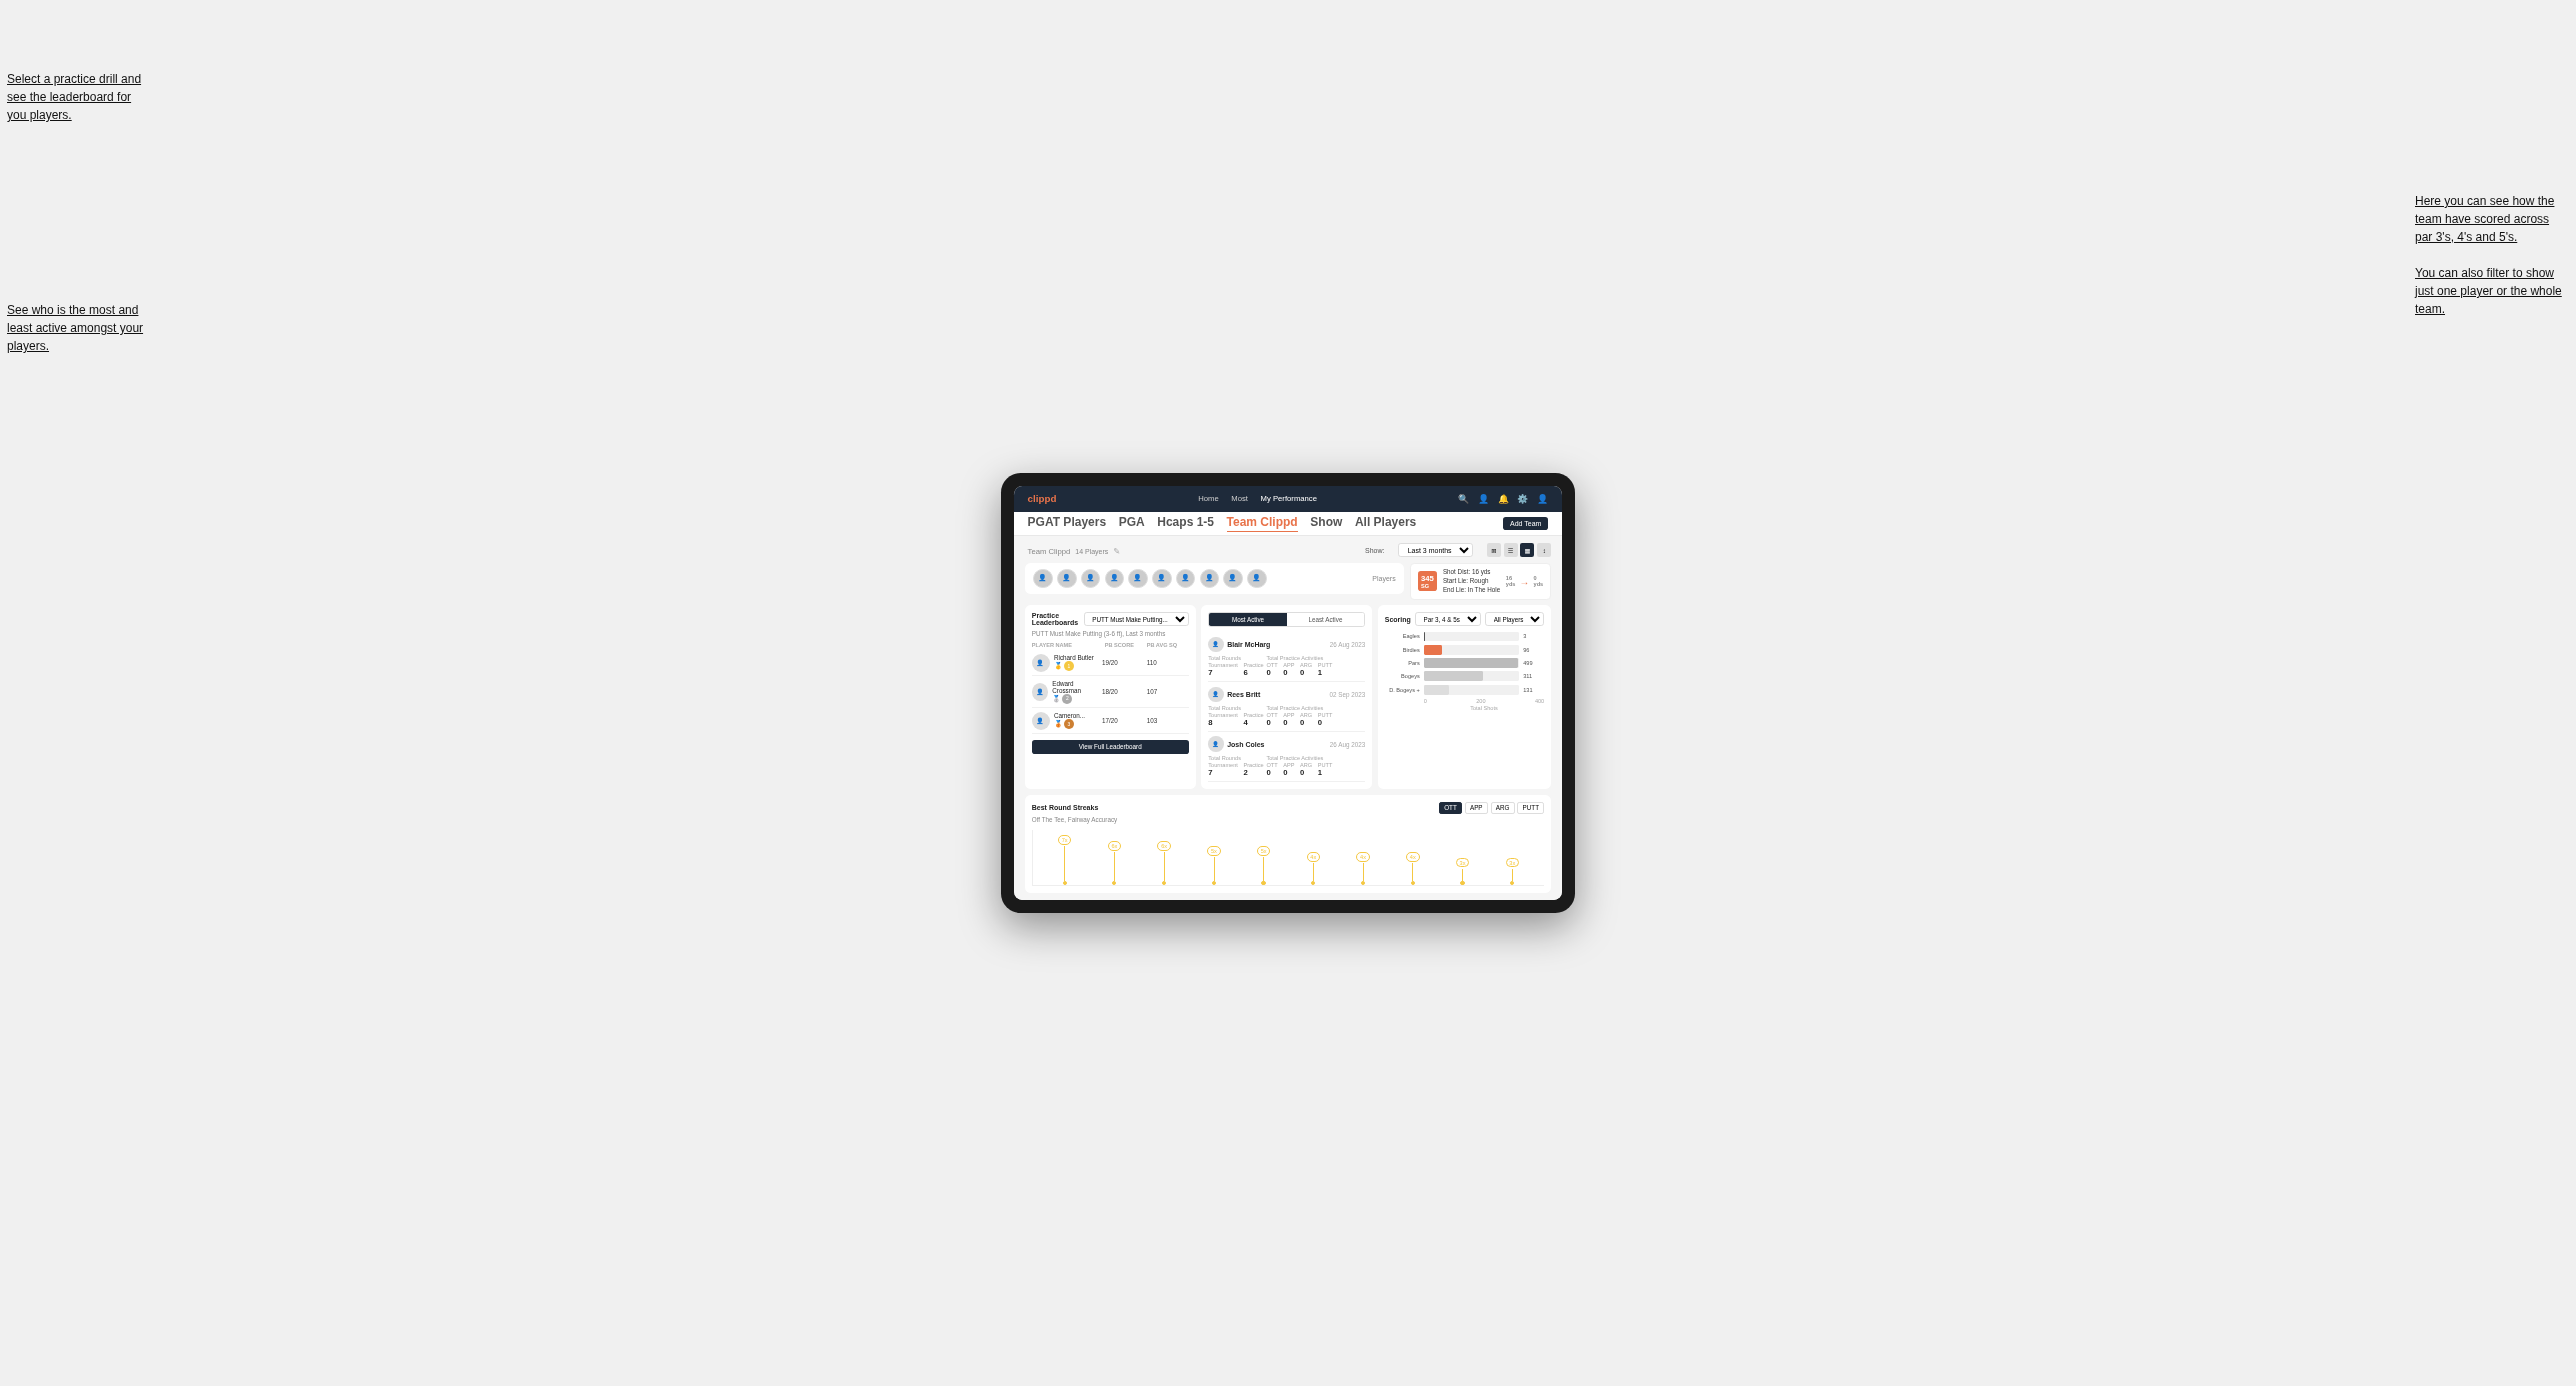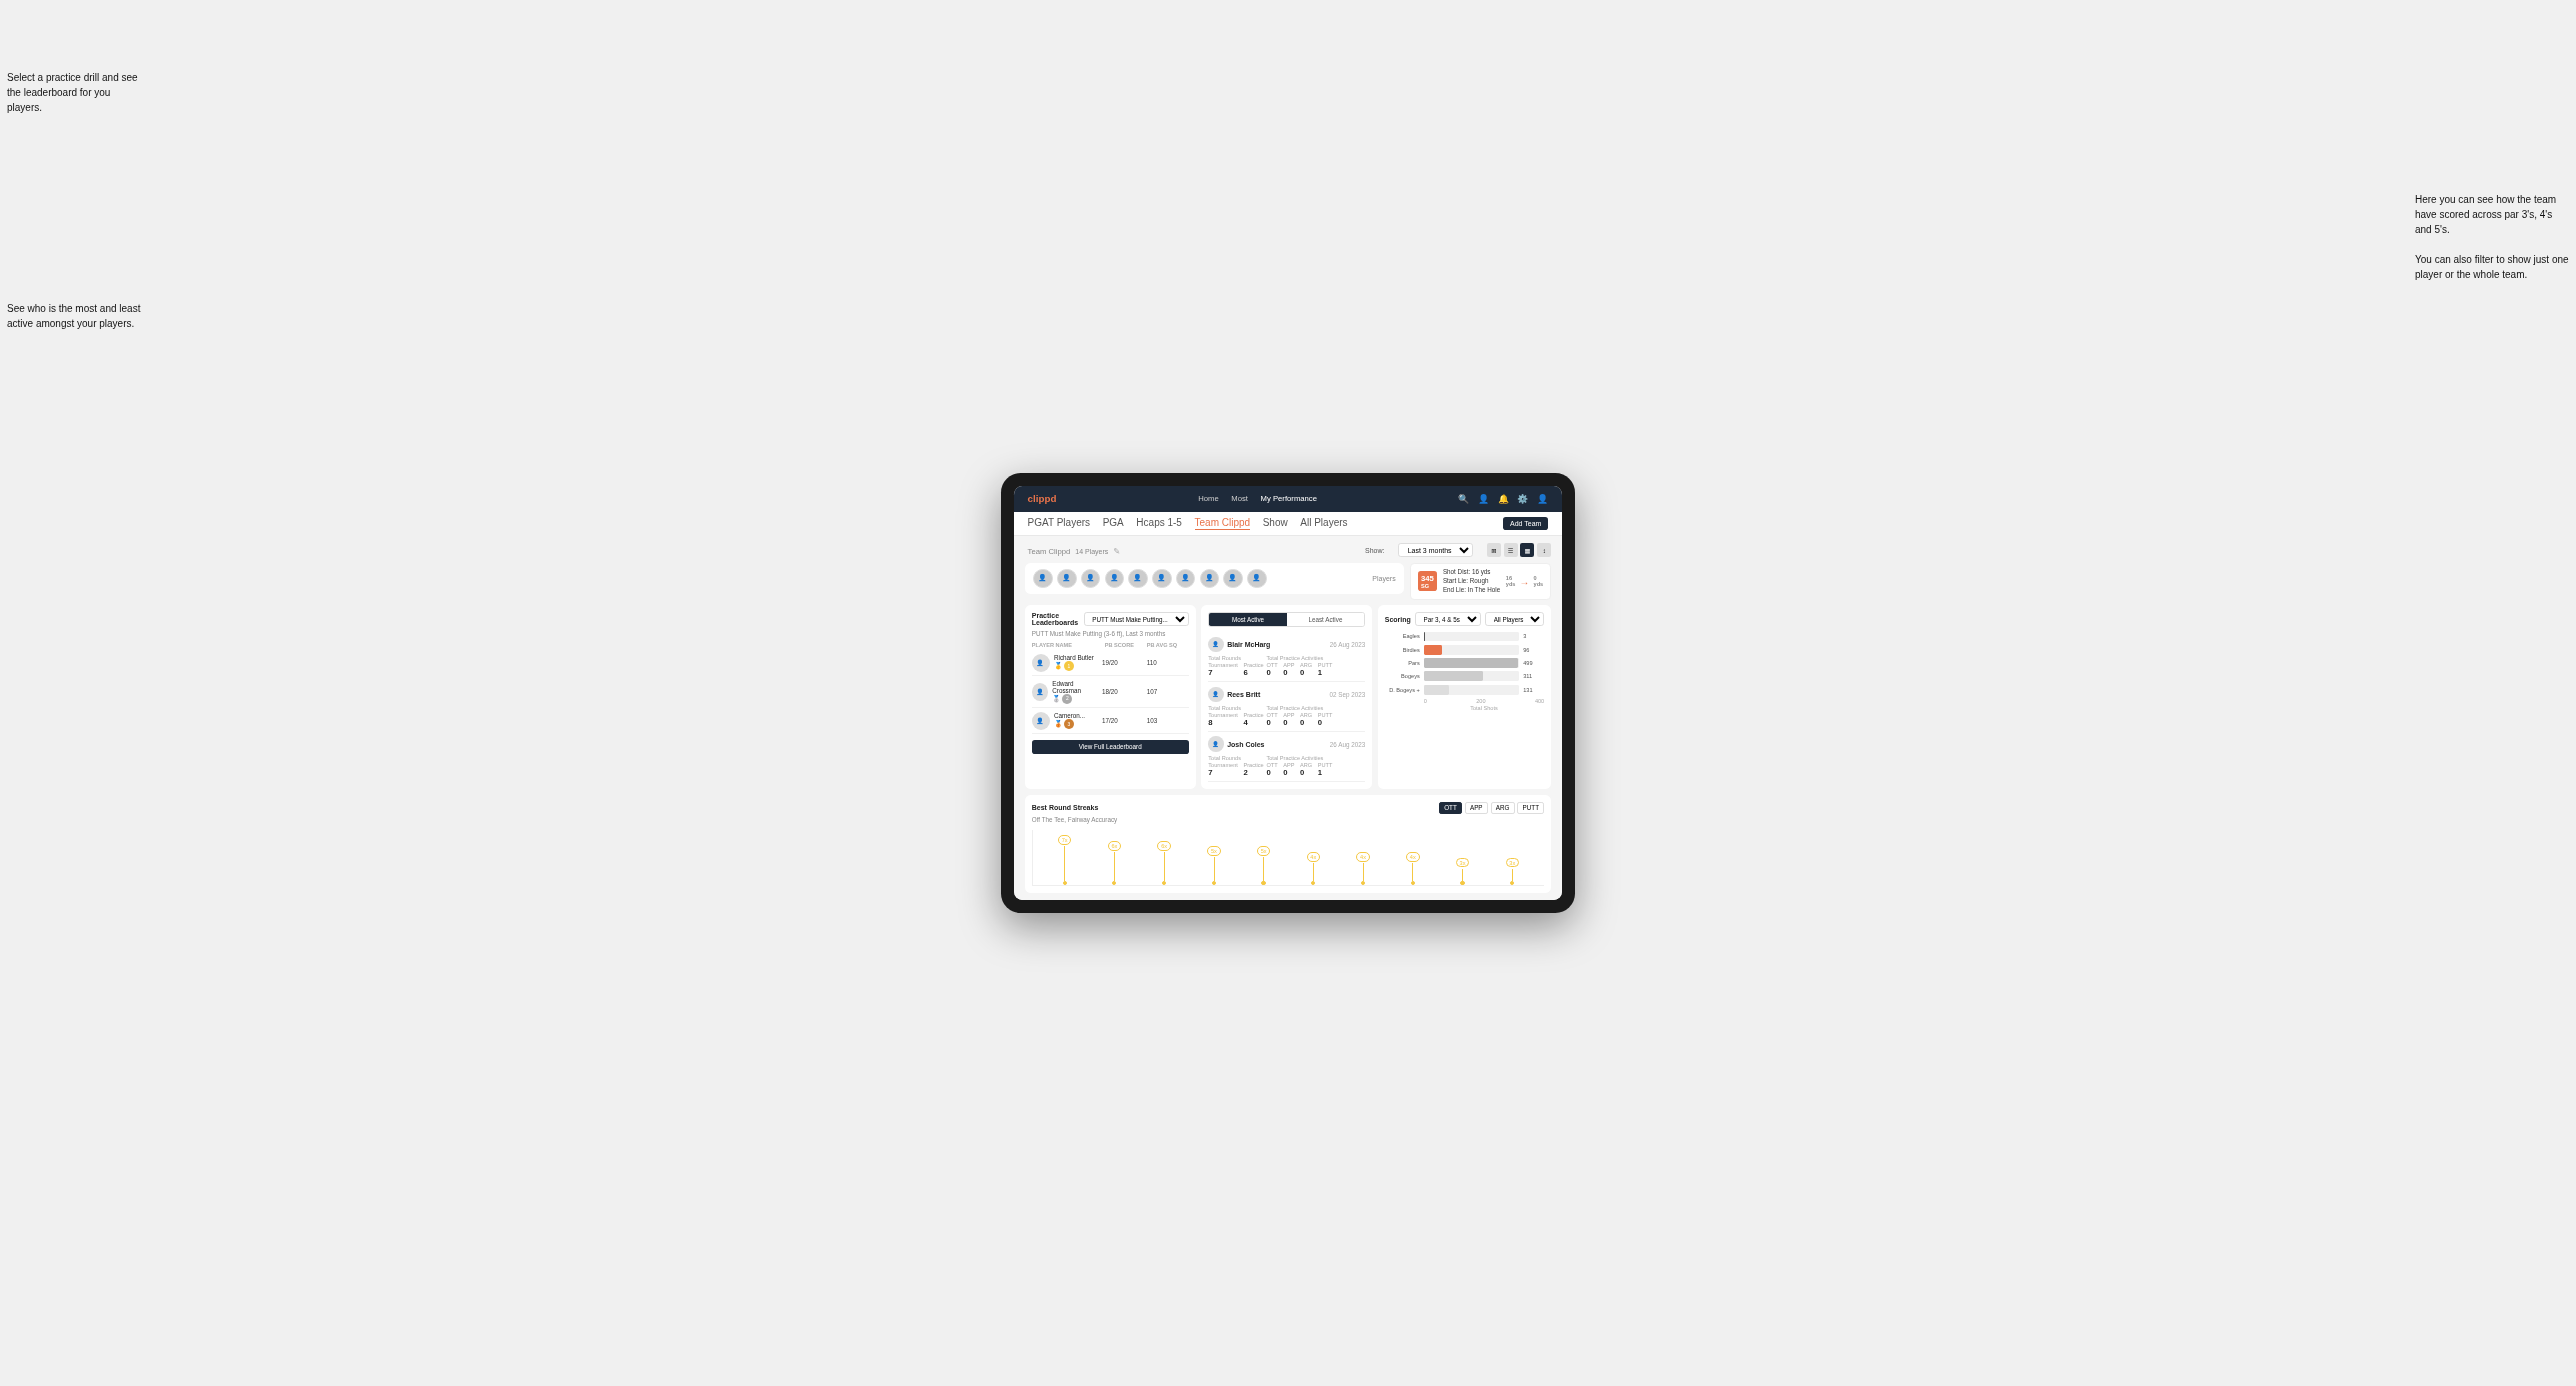--- a/index.html
+++ b/index.html
@@ -10,24 +10,25 @@
       align-items: center;
       justify-content: center;
       min-height: 100vh;
       padding: 14px;
       position: relative;
     }
 
     
     .annotation {
       position: absolute;
-      font-size: 10px;
+      font-size: 12px;
       line-height: 1.5;
       color: #111;
       max-width: 140px;
+      text-decoration: underline;
     }
     .annotation-top-left {
       top: 70px;
       left: 7px;
     }
     .annotation-bottom-left {
       top: 301px;
       left: 7px;
     }
     .annotation-right {
@@ -95,24 +96,25 @@
       padding: 0 14px;
       height: 24px;
       border-bottom: 0.7px solid #e8e8e8;
       justify-content: space-between;
     }
     .sub-nav-links {
       display: flex;
       gap: 12.6px;
     }
     .sub-nav-link {
-      font-size: 10px;
+      font-size: 12px;
       color: #555;
       cursor: pointer;
       padding-bottom: 1.4px;
+      font-weight: bold;
     }
     .sub-nav-link.active {
       color: #e8734a;
       border-bottom: 1.4px solid #e8734a;
     }
     .add-team-btn {
       background: #1e2a3a;
       color: #fff;
       border: none;
       border-radius: 2.8px;

